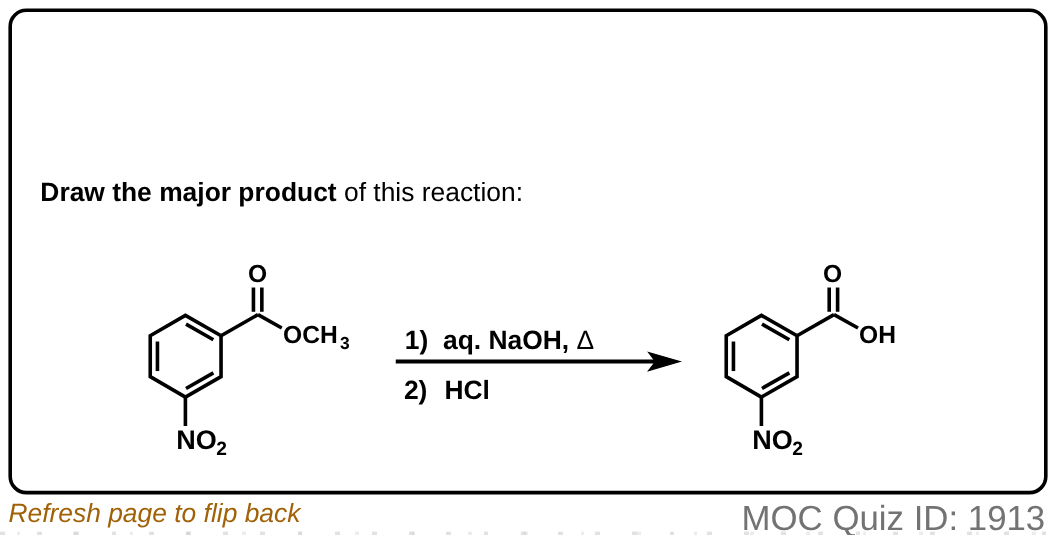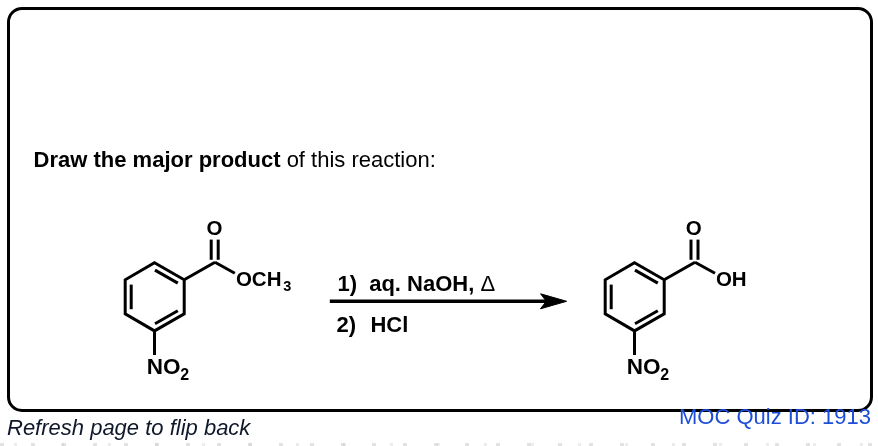--- a/index.html
+++ b/index.html
@@ -1,23 +1,23 @@
 <!DOCTYPE html>
 <html><head>
 <meta charset="utf-8">
 <style>
   html,body{margin:0;padding:0;background:#ffffff;}
   body{width:878px;height:446px;position:relative;overflow:hidden;
        font-family:"Liberation Sans", sans-serif;}
   .box{position:absolute;left:7px;top:7px;width:866px;height:405px;
        border:3px solid #000;border-radius:15px;box-sizing:border-box;}
   .flip{position:absolute;left:7px;top:417px;font-size:22px;font-style:italic;
-        color:#0f172a;line-height:22px;}
-  .quiz{position:absolute;right:7px;top:406px;font-size:22px;
-        color:#1d4ed8;line-height:22px;}
+        color:#a16207;line-height:22px;}
+  .quiz{position:absolute;right:7px;top:422px;font-size:29px;
+        color:#737373;line-height:22px;}
   .speck{position:absolute;left:0;top:443px;width:878px;height:2.5px;
         background:
          repeating-linear-gradient(90deg, rgba(193,198,201,0.5) 0 4px, transparent 4px 31px),
          repeating-linear-gradient(90deg, transparent 0 14px, rgba(205,209,212,0.4) 14px 17px, transparent 17px 47px);}
   svg{position:absolute;left:0;top:0;}
   svg text{fill:#000;font-family:"Liberation Sans", sans-serif;}
 </style>
 </head>
 <body>
 <div class="box"></div>

